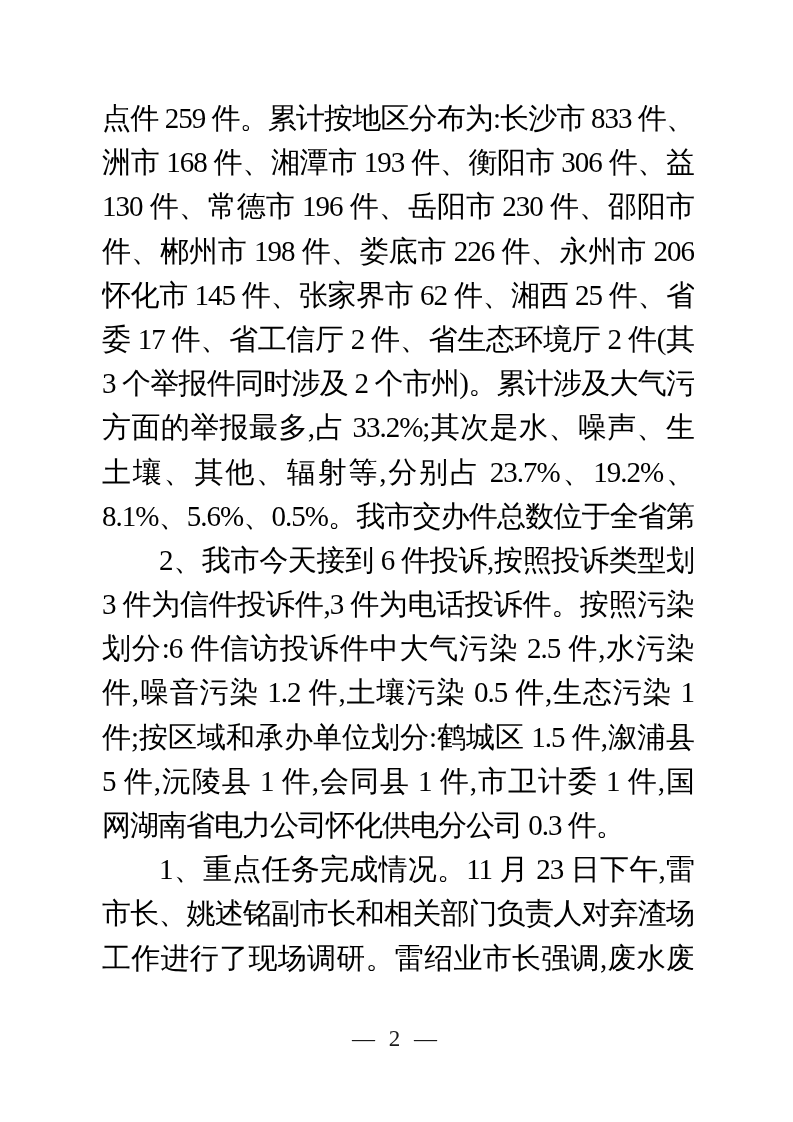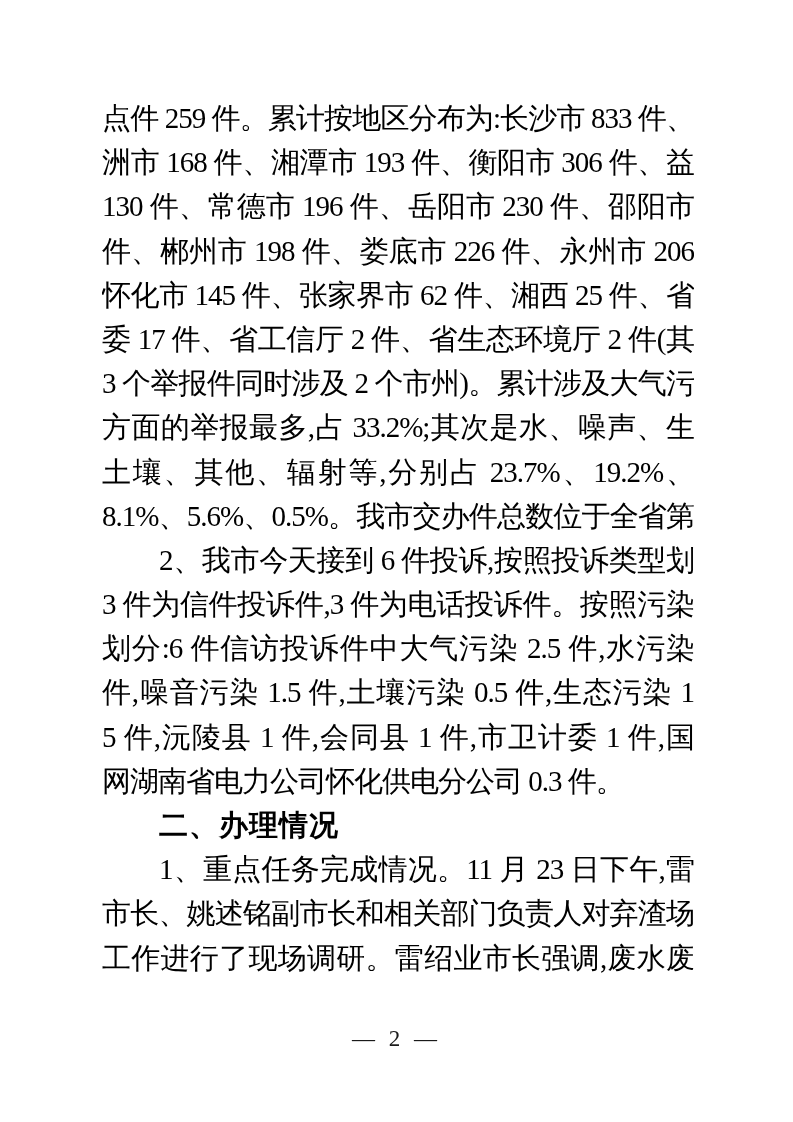--- a/index.html
+++ b/index.html
@@ -75,25 +75,25 @@
     <div class="line jf">怀化市 145 件、张家界市 62 件、湘西 25 件、省发改</div>
     <div class="line jf">委 17 件、省工信厅 2 件、省生态环境厅 2 件(其中有</div>
     <div class="line jf">3 个举报件同时涉及 2 个市州)。累计涉及大气污染</div>
     <div class="line jf">方面的举报最多,占 33.2%;其次是水、噪声、生态、</div>
     <div class="line jf">土壤、其他、辐射等,分别占 23.7%、19.2%、9.7%、</div>
     <div class="line jf">8.1%、5.6%、0.5%。我市交办件总数位于全省第 11 位。</div>
 
     <div class="line jf ind">2、我市今天接到 6 件投诉,按照投诉类型划分:</div>
     <div class="line jf">3 件为信件投诉件,3 件为电话投诉件。按照污染类型</div>
     <div class="line jf">划分:6 件信访投诉件中大气污染 2.5 件,水污染 0.5</div>
-    <div class="line jf">件,噪音污染 1.5 件,土壤污染 0.5 件,生态污染 1</div>
+    <div class="line jf">件,噪音污染 1.2 件,土壤污染 0.5 件,生态污染 1</div>
+    <div class="line jf">件;按区域和承办单位划分:鹤城区 1.5 件,溆浦县</div>
     <div class="line jf">5 件,沅陵县 1 件,会同县 1 件,市卫计委 1 件,国</div>
     <div class="line">网湖南省电力公司怀化供电分公司 0.3 件。</div>
 
-    <div class="line ind section-heading">二、办理情况</div>
 
     <div class="line jf ind">1、重点任务完成情况。11 月 23 日下午,雷绍业</div>
     <div class="line jf">市长、姚述铭副市长和相关部门负责人对弃渣场整改</div>
     <div class="line jf">工作进行了现场调研。雷绍业市长强调,废水废气废</div>
 
   </div>
 
   <div class="page-footer">— 2 —</div>
 
 </div>

